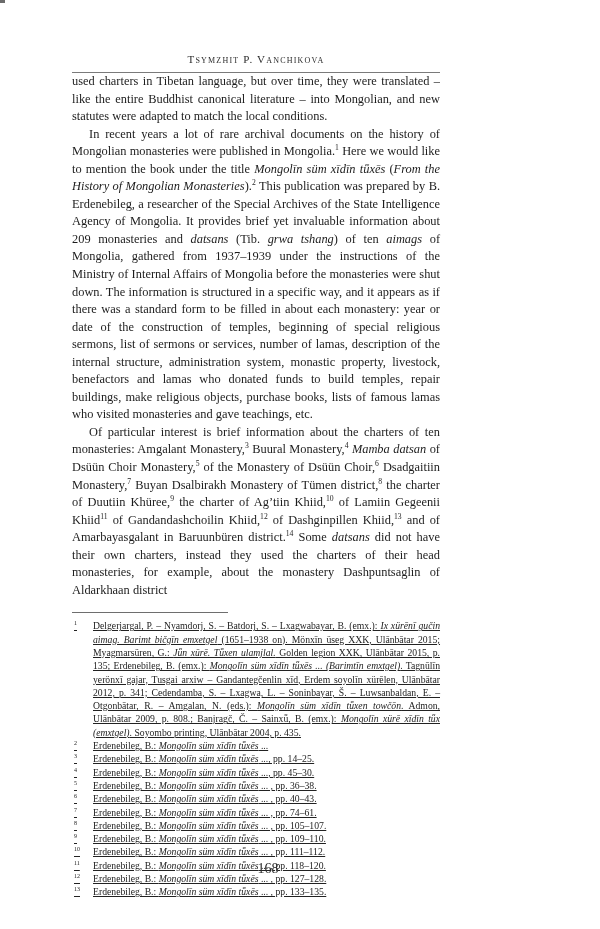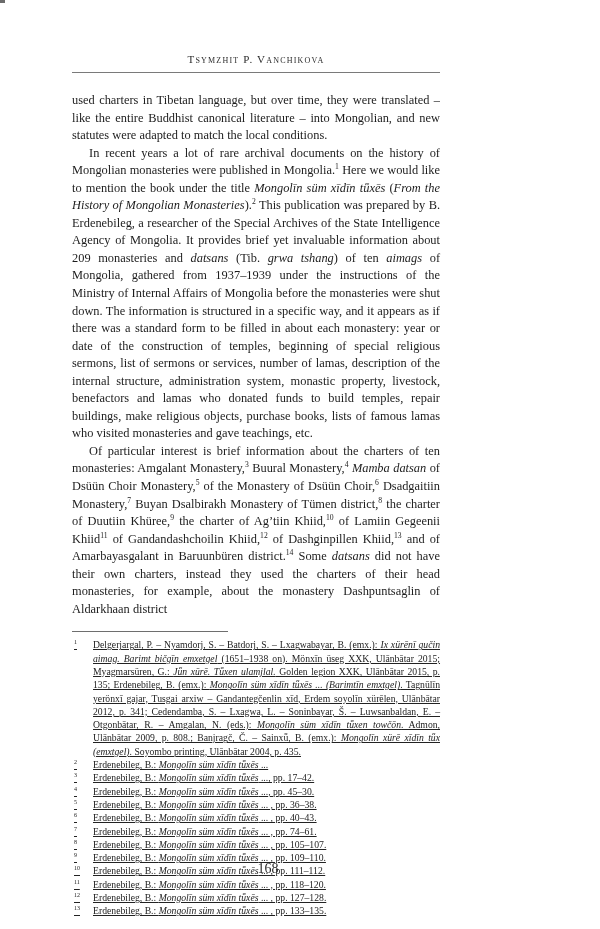--- a/index.html
+++ b/index.html
@@ -16,21 +16,21 @@
   .scan-speck{position:absolute;top:0;left:0;width:5px;height:3px;background:#6b6b6b;}
   .running-header{
     text-align:center;
     font-variant:small-caps;
     font-size:11px;
     letter-spacing:1.2px;
     color:#2b2b2b;
     line-height:14px;
   }
   .header-rule{border:none;border-top:1px solid #7a7a7a;margin:6px 0 0 0;height:0;}
-  .body-text{margin-top:19px;font-size:12.4px;line-height:17.55px;text-align:justify;}
+  .body-text{font-size:12.4px;line-height:17.55px;text-align:justify;}
   .para{margin:0;text-align:justify;}
   .para.indent{text-indent:17px;}
   .it{font-style:italic;}
   sup{font-size:0.62em;line-height:0;vertical-align:super;}
   .fn-rule{width:156px;border:none;border-top:1px solid #6e6e6e;margin:13px 0 0 0;height:0;}
   .footnotes{margin-top:6px;font-size:9.7px;line-height:13.3px;color:#222;text-decoration:underline;}
   .fn-row{display:flex;}
   .fn-num{flex:0 0 21px;padding-left:2px;box-sizing:border-box;}
   .fn-text{flex:1;text-align:justify;}
   .page-number{
@@ -60,21 +60,21 @@
       <div class="fn-row">
         <span class="fn-num"><sup>1</sup></span>
         <span class="fn-text"><span>Delgerjargal, P. – Nyamdorj, S. – Batdorj, S. – Lxagwabayar, B. (emx.): </span><span class="it">Ix xürēnī gučin aimag. Barimt bičgīn emxetgel</span><span> (1651–1938 on). Mönxīn üseg XXK, Ulānbātar 2015; Myagmarsüren, G.: </span><span class="it">Jǖn xürē. Tǖxen ulamjlal.</span><span> Golden legion XXK, Ulānbātar 2015, p. 135; Erdenebileg, B. (emx.): </span><span class="it">Mongolīn süm xīdīn tǖxēs ... (Barimtīn emxtgel)</span><span>. Tagnūlīn yerönxī gajar, Tusgai arxiw – Gandantegčenlin xīd, Erdem soyolīn xürēlen, Ulānbātar 2012, p. 341; Cedendamba, S. – Lxagwa, L. – Soninbayar, Š. – Luwsanbaldan, E. – Otgonbātar, R. – Amgalan, N. (eds.): </span><span class="it">Mongolīn süm xīdīn tǖxen towčōn</span><span>. Admon, Ulānbātar 2009, p. 808.; Banjragč, Č. – Sainxǖ, B. (emx.): </span><span class="it">Mongolīn xürē xīdīn tǖx (emxtgel)</span><span>. Soyombo printing, Ulānbātar 2004, p. 435.</span></span>
       </div>
       <div class="fn-row">
         <span class="fn-num"><sup>2</sup></span>
         <span class="fn-text"><span>Erdenebileg, B.: </span><span class="it">Mongolīn süm xīdīn tǖxēs</span><span> ...</span></span>
       </div>
       <div class="fn-row">
         <span class="fn-num"><sup>3</sup></span>
-        <span class="fn-text"><span>Erdenebileg, B.: </span><span class="it">Mongolīn süm xīdīn tǖxēs</span><span> ..., pp. 17–42.</span></span>
+        <span class="fn-text"><span>Erdenebileg, B.: </span><span class="it">Mongolīn süm xīdīn tǖxēs</span><span> ..., pp. 14–25.</span></span>
       </div>
       <div class="fn-row">
         <span class="fn-num"><sup>4</sup></span>
         <span class="fn-text"><span>Erdenebileg, B.: </span><span class="it">Mongolīn süm xīdīn tǖxēs</span><span> ..., pp. 45–30.</span></span>
       </div>
       <div class="fn-row">
         <span class="fn-num"><sup>5</sup></span>
         <span class="fn-text"><span>Erdenebileg, B.: </span><span class="it">Mongolīn süm xīdīn tǖxēs</span><span> ... , pp. 36–38.</span></span>
       </div>
       <div class="fn-row">

